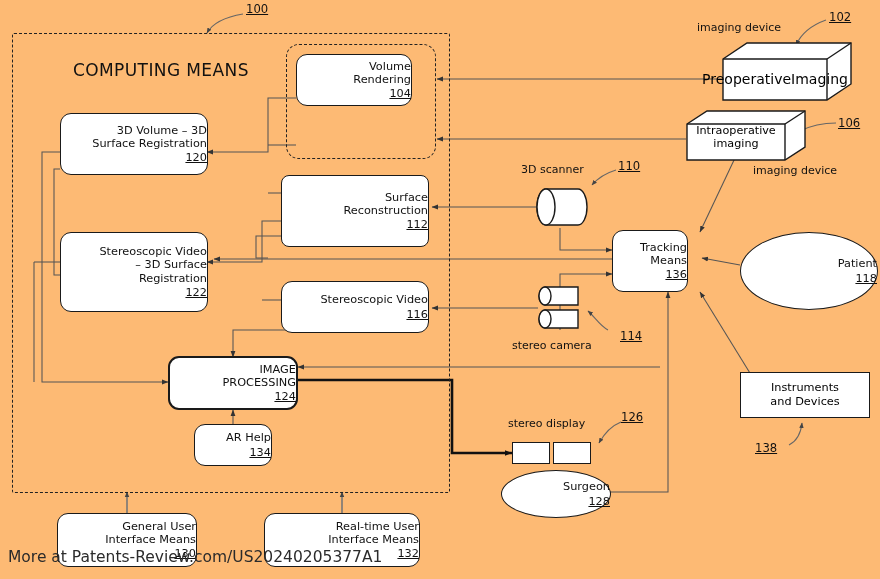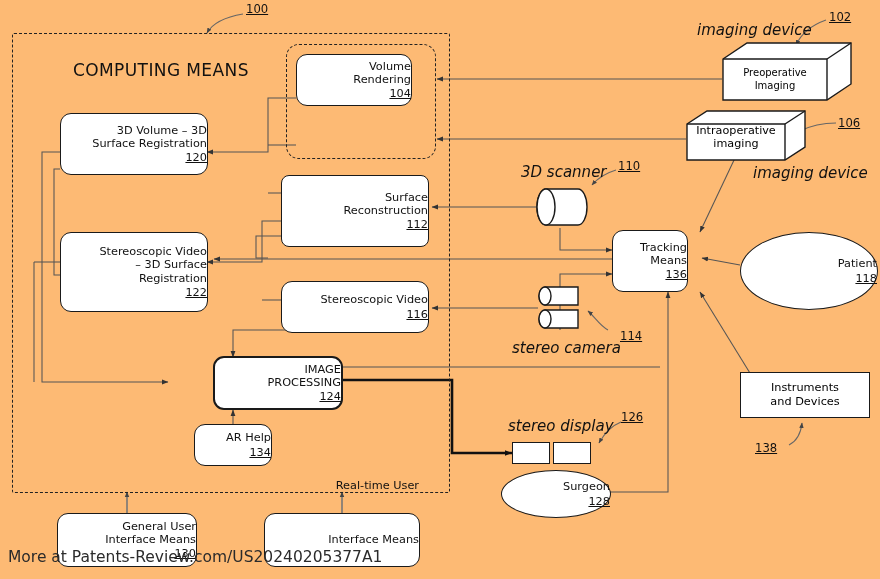--- a/index.html
+++ b/index.html
@@ -33,42 +33,41 @@
     line-height:1.18;
     color:#111;
   }
   
   .rbox{
     border:1.6px solid #1a1a1a;
     border-radius:11px;
     background:#fff;
     font-size:11.3px;
   }
-  .rbox.thick{border-width:2.1px;margin-left:45px;}
+  .rbox.thick{border-width:2.1px;}
   .rbox .ln{display:block;}
   .refnum{
     display:block;
     text-decoration:underline;
     text-underline-offset:1px;
     margin-top:1px;
   }
   
   .ell{
     border:1.6px solid #1a1a1a;
     border-radius:50%;
     background:#fff;
     font-size:11.3px;
   }
   
   .plabel{
     position:absolute;
-    font-size:15px;
+    font-size:11px;
     color:#111;
     white-space:nowrap;
-    font-style:italic;
   }
   .pnum{
     position:absolute;
     font-size:11.6px;
     color:#111;
     text-decoration:underline;
     text-underline-offset:1px;
     white-space:nowrap;
   }
   .sectitle{
@@ -259,35 +258,35 @@
     <span class="ln">AR Help</span>
     <span class="refnum">134</span>
   </div>
 
   <div class="node rbox" style="left:57px;top:513px;width:140px;height:54px;">
     <span class="ln">General User</span>
     <span class="ln">Interface Means</span>
     <span class="refnum">130</span>
   </div>
 
-  <div class="node rbox" style="left:264px;top:513px;width:156px;height:54px;gap:41px;">
+  <div class="node rbox" style="left:264px;top:513px;width:156px;height:54px;">
     <span class="ln">Real-time User</span>
     <span class="ln">Interface Means</span>
     <span class="refnum">132</span>
   </div>
 
   <div class="plabel" style="left:697px;top:21px;">imaging device</div>
   <div class="pnum" style="left:829px;top:10px;">102</div>
   <div class="box3d" style="left:722px;top:42px;width:130px;height:60px;">
     <svg width="130" height="60" viewBox="0 0 130 60">
       <path d="M1,17 L25,1 L129,1 L129,42 L105,58 L1,58 Z" fill="#fff" stroke="#1a1a1a" stroke-width="1.4"></path>
       <path d="M1,17 L105,17 L105,58" fill="none" stroke="#1a1a1a" stroke-width="1.4"></path>
       <path d="M105,17 L129,1" fill="none" stroke="#1a1a1a" stroke-width="1.4"></path>
     </svg>
-    <div style="position:absolute;left:1px;top:17px;width:104px;height:41px;display:flex;flex-direction:column;align-items:center;justify-content:center;font-size:10px;line-height:1.22;">
+    <div style="position:absolute;left:1px;top:17px;width:104px;height:41px;display:flex;flex-direction:row;align-items:center;justify-content:center;font-size:14px;line-height:1.22;">
       <span>Preoperative</span>
       <span>Imaging</span>
     </div>
   </div>
 
   <div class="pnum" style="left:838px;top:116px;">106</div>
   <div class="box3d" style="left:686px;top:110px;width:120px;height:52px;">
     <svg width="120" height="52" viewBox="0 0 120 52">
       <path d="M1,14 L21,1 L119,1 L119,37 L99,50 L1,50 Z" fill="#fff" stroke="#1a1a1a" stroke-width="1.4"></path>
       <path d="M1,14 L99,14 L99,50" fill="none" stroke="#1a1a1a" stroke-width="1.4"></path>

